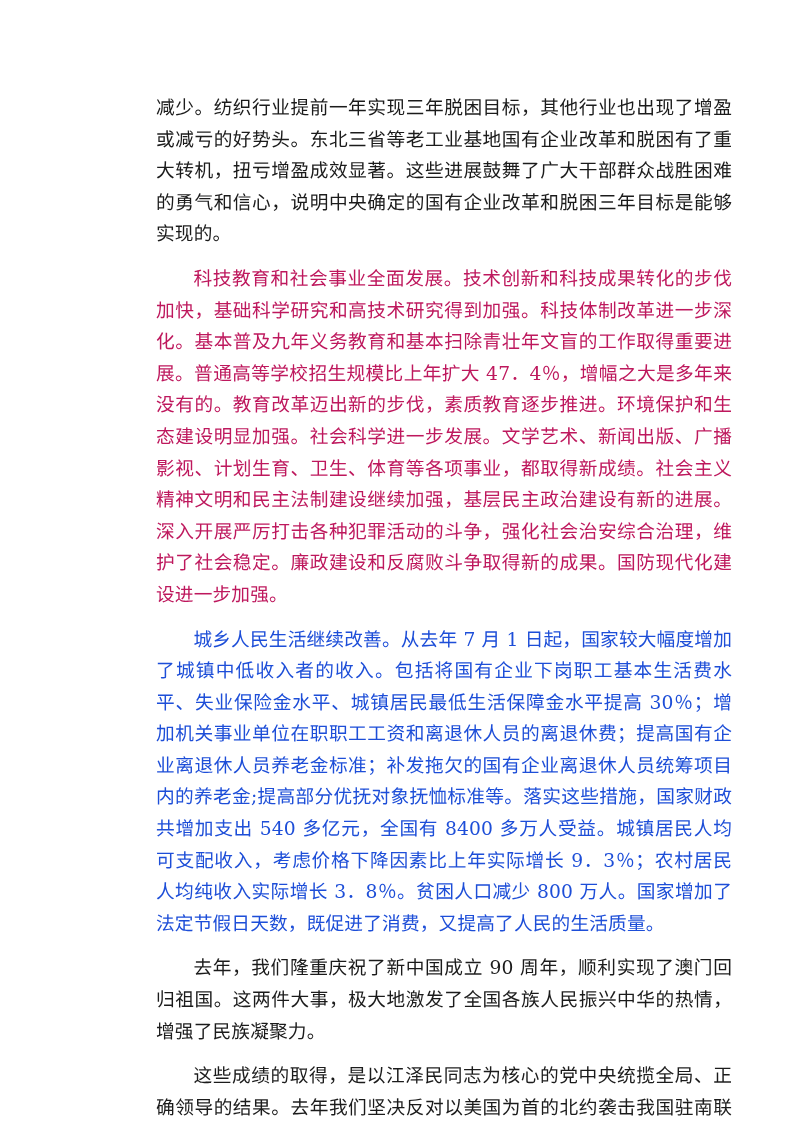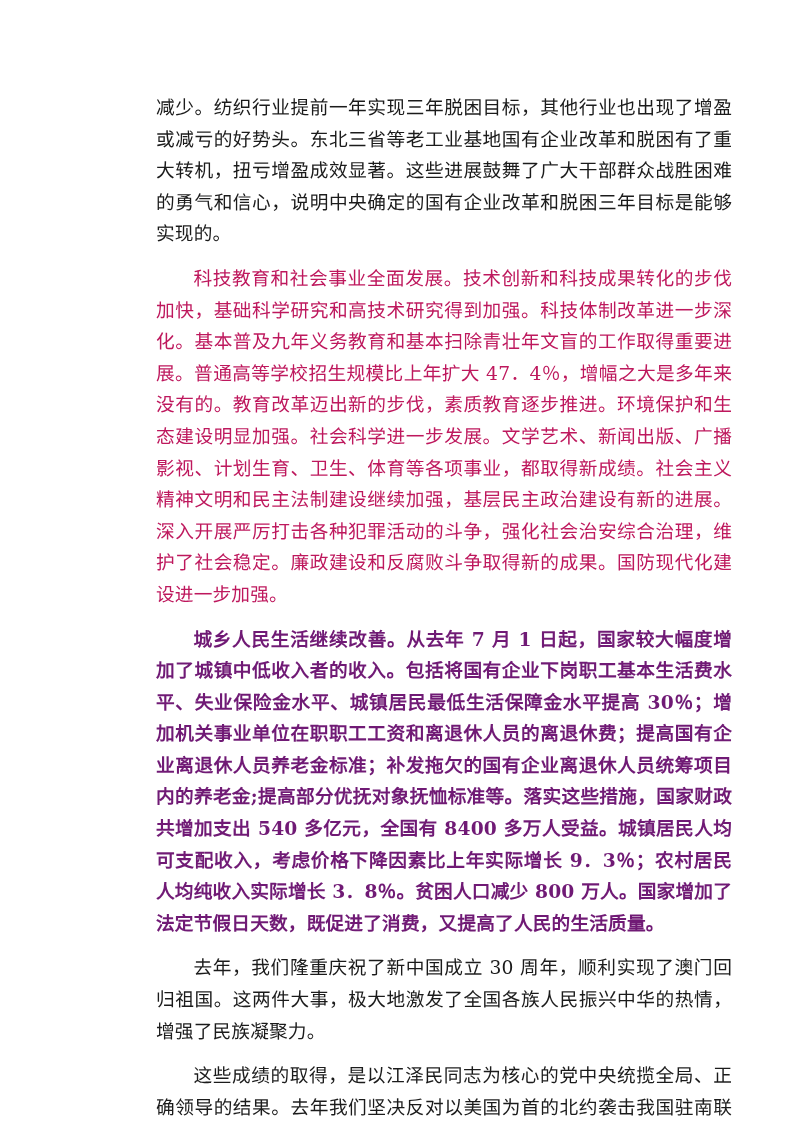--- a/index.html
+++ b/index.html
@@ -60,21 +60,21 @@
 <body>
 
 <div id="page" style="background: rgb(255, 255, 255);">
 
   <div id="text-column">
 
     <p class="para no-indent" style="color: rgb(27, 27, 27); text-indent: 0px;">减少。纺织行业提前一年实现三年脱困目标，其他行业也出现了增盈或减亏的好势头。东北三省等老工业基地国有企业改革和脱困有了重大转机，扭亏增盈成效显著。这些进展鼓舞了广大干部群众战胜困难的勇气和信心，说明中央确定的国有企业改革和脱困三年目标是能够实现的。</p>
 
     <p class="para" style="color: #be185d; text-indent: 2em;">科技教育和社会事业全面发展。技术创新和科技成果转化的步伐加快，基础科学研究和高技术研究得到加强。科技体制改革进一步深化。基本普及九年义务教育和基本扫除青壮年文盲的工作取得重要进展。普通高等学校招生规模比上年扩大 47．4％，增幅之大是多年来没有的。教育改革迈出新的步伐，素质教育逐步推进。环境保护和生态建设明显加强。社会科学进一步发展。文学艺术、新闻出版、广播影视、计划生育、卫生、体育等各项事业，都取得新成绩。社会主义精神文明和民主法制建设继续加强，基层民主政治建设有新的进展。深入开展严厉打击各种犯罪活动的斗争，强化社会治安综合治理，维护了社会稳定。廉政建设和反腐败斗争取得新的成果。国防现代化建设进一步加强。</p>
 
-    <p class="para" style="color: #701a75; text-indent: 2em; font-weight: bold;">城乡人民生活继续改善。从去年 7 月 1 日起，国家较大幅度增加了城镇中低收入者的收入。包括将国有企业下岗职工基本生活费水平、失业保险金水平、城镇居民最低生活保障金水平提高 30％；增加机关事业单位在职职工工资和离退休人员的离退休费；提高国有企业离退休人员养老金标准；补发拖欠的国有企业离退休人员统筹项目内的养老金;提高部分优抚对象抚恤标准等。落实这些措施，国家财政共增加支出 540 多亿元，全国有 8400 多万人受益。城镇居民人均可支配收入，考虑价格下降因素比上年实际增长 9．3％；农村居民人均纯收入实际增长 3．8％。贫困人口减少 800 万人。国家增加了法定节假日天数，既促进了消费，又提高了人民的生活质量。</p>
+    <p class="para" style="color: #1d4ed8; text-indent: 2em;">城乡人民生活继续改善。从去年 7 月 1 日起，国家较大幅度增加了城镇中低收入者的收入。包括将国有企业下岗职工基本生活费水平、失业保险金水平、城镇居民最低生活保障金水平提高 30％；增加机关事业单位在职职工工资和离退休人员的离退休费；提高国有企业离退休人员养老金标准；补发拖欠的国有企业离退休人员统筹项目内的养老金;提高部分优抚对象抚恤标准等。落实这些措施，国家财政共增加支出 540 多亿元，全国有 8400 多万人受益。城镇居民人均可支配收入，考虑价格下降因素比上年实际增长 9．3％；农村居民人均纯收入实际增长 3．8％。贫困人口减少 800 万人。国家增加了法定节假日天数，既促进了消费，又提高了人民的生活质量。</p>
 
-    <p class="para" style="color: rgb(27, 27, 27); text-indent: 2em;">去年，我们隆重庆祝了新中国成立 30 周年，顺利实现了澳门回归祖国。这两件大事，极大地激发了全国各族人民振兴中华的热情，增强了民族凝聚力。</p>
+    <p class="para" style="color: rgb(27, 27, 27); text-indent: 2em;">去年，我们隆重庆祝了新中国成立 90 周年，顺利实现了澳门回归祖国。这两件大事，极大地激发了全国各族人民振兴中华的热情，增强了民族凝聚力。</p>
 
     <p class="para" style="color: rgb(27, 27, 27); text-indent: 2em;">这些成绩的取得，是以江泽民同志为核心的党中央统揽全局、正确领导的结果。去年我们坚决反对以美国为首的北约袭击我国驻南联盟使馆的野蛮行径，沉重打击以李登辉为代表的台湾分裂势力的嚣张气焰，果断处理“法轮功”邪教问题，这些斗争取得的重大胜利，具有极其深远的政治意义，为我们从事经济建设创造了良好的社会环境。根据党中央的决定，在县级以上党政领导班子和领导干部中开展“讲学习、讲政治、讲正气”的教育，明显提高了各级领导干部的思想</p>
 
   </div>
 
 </div>
 
 </body></html>

